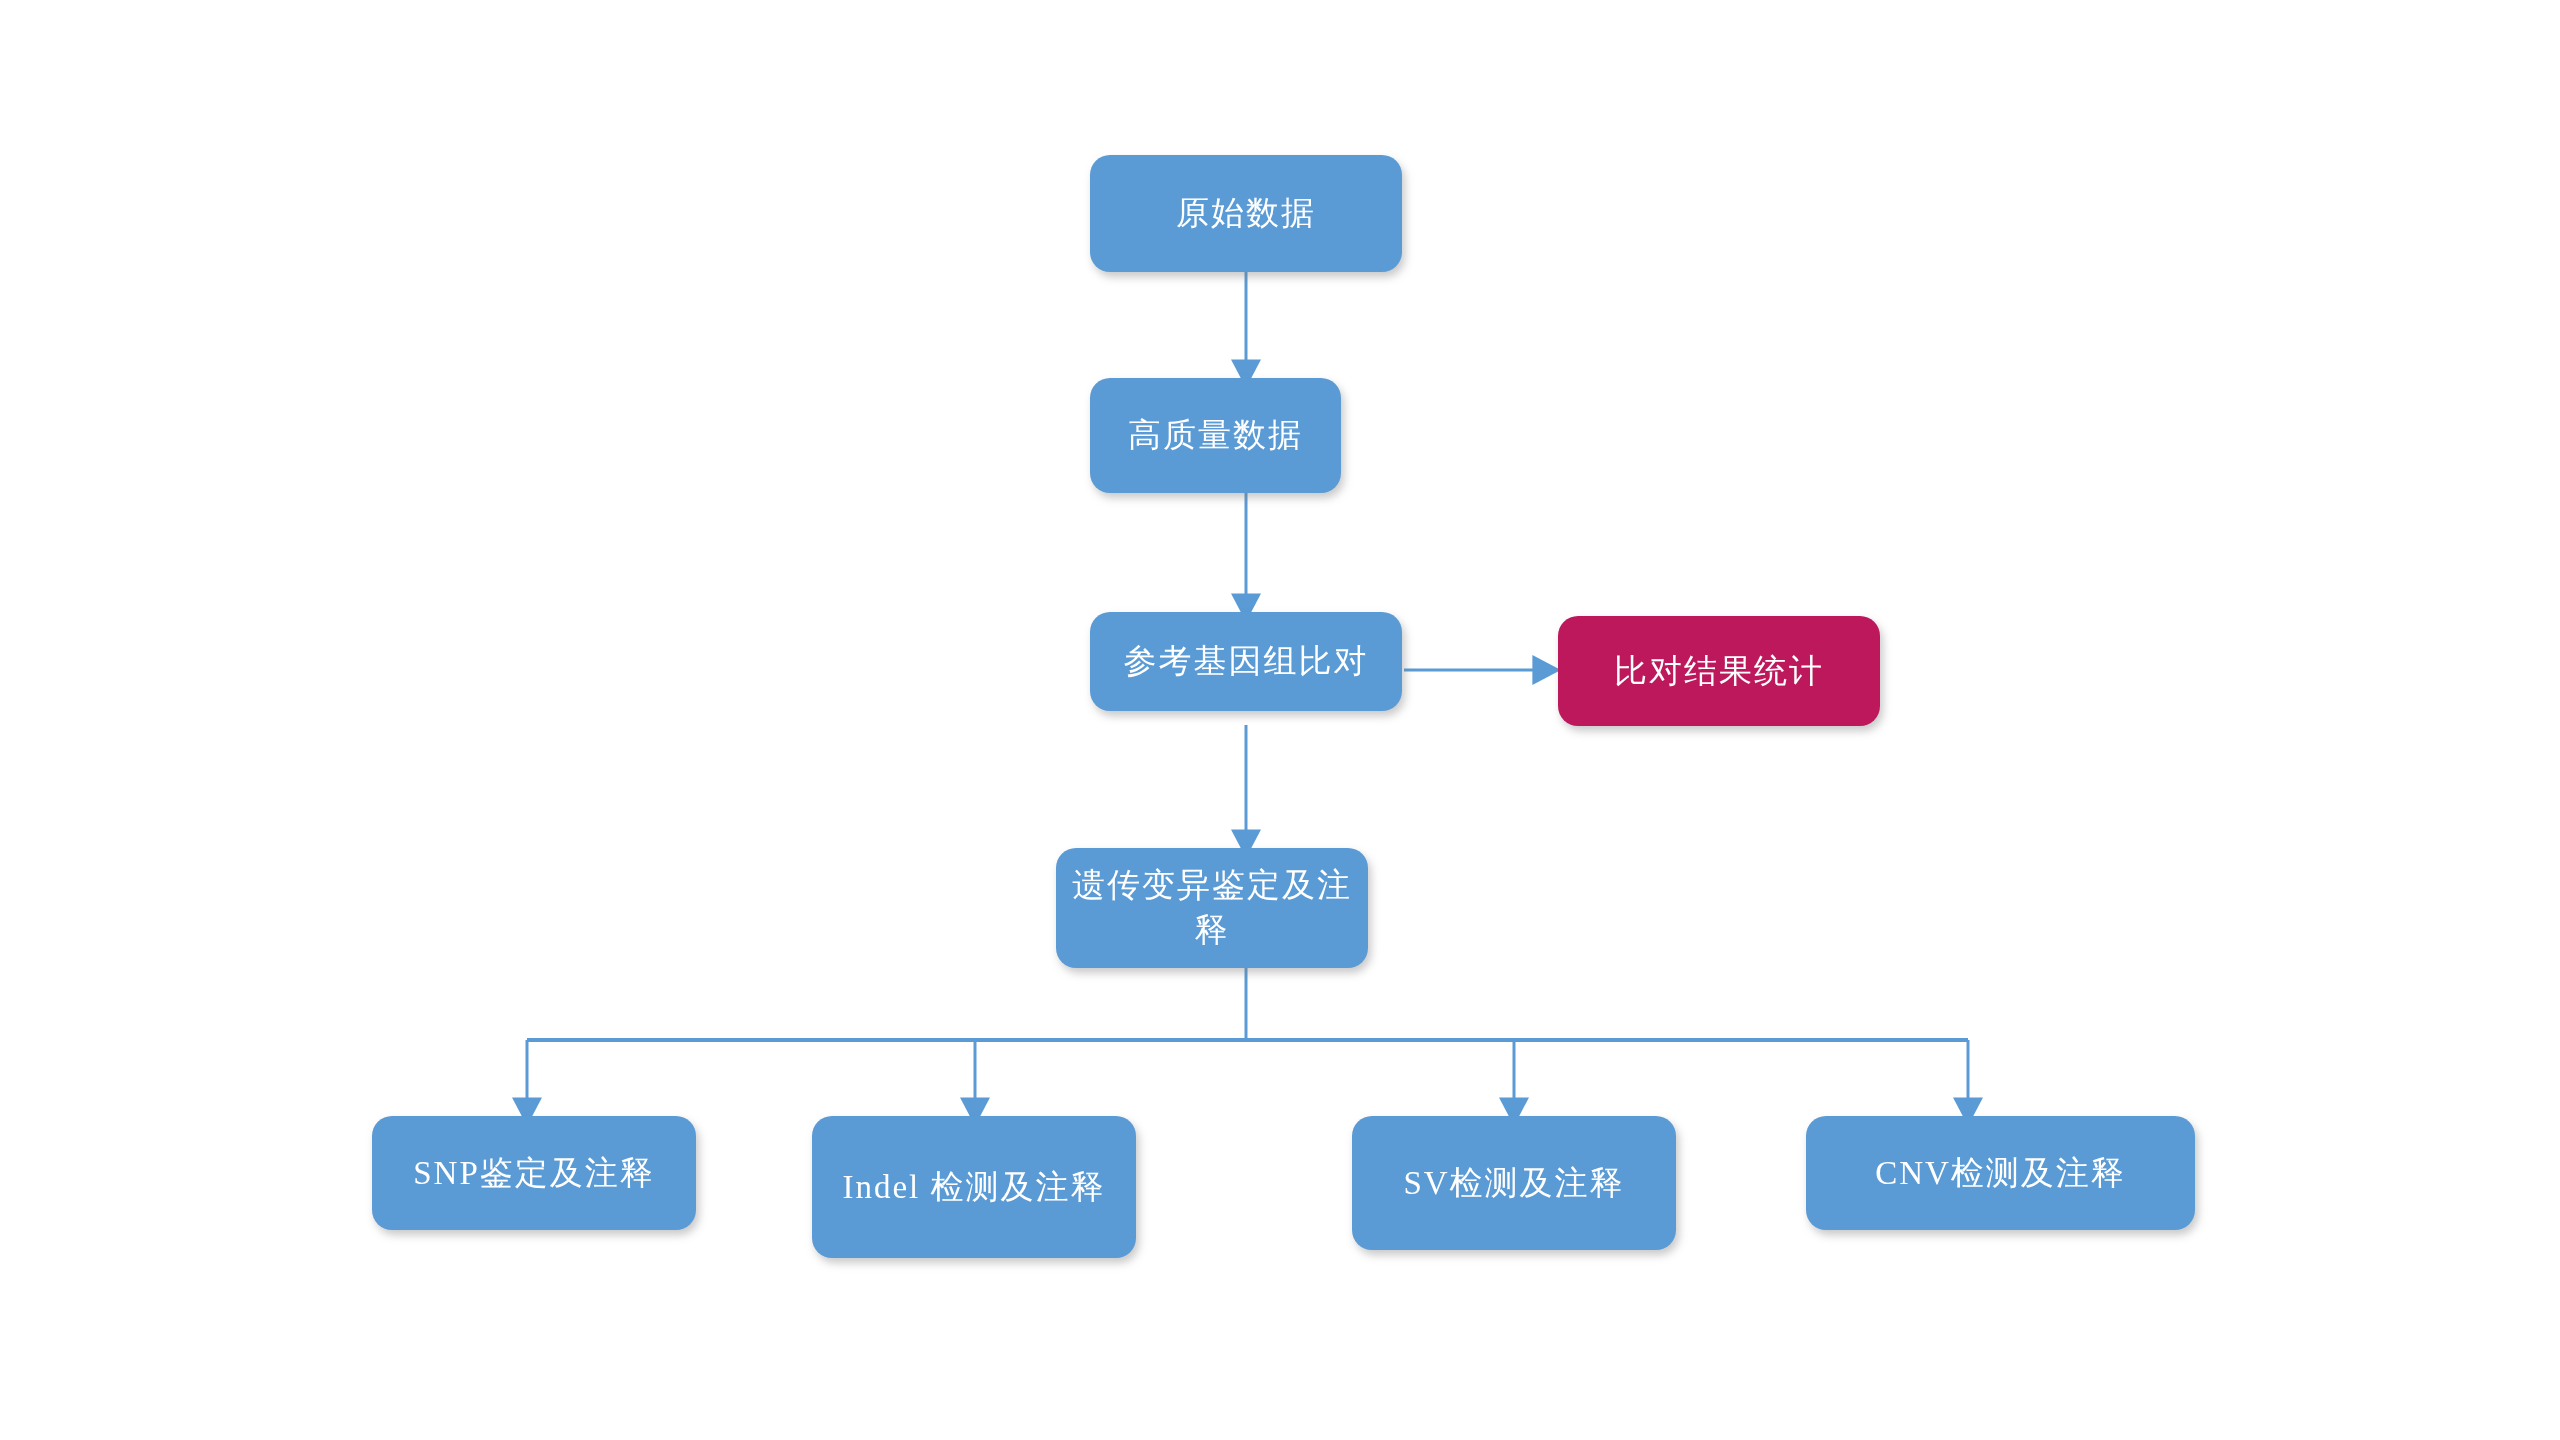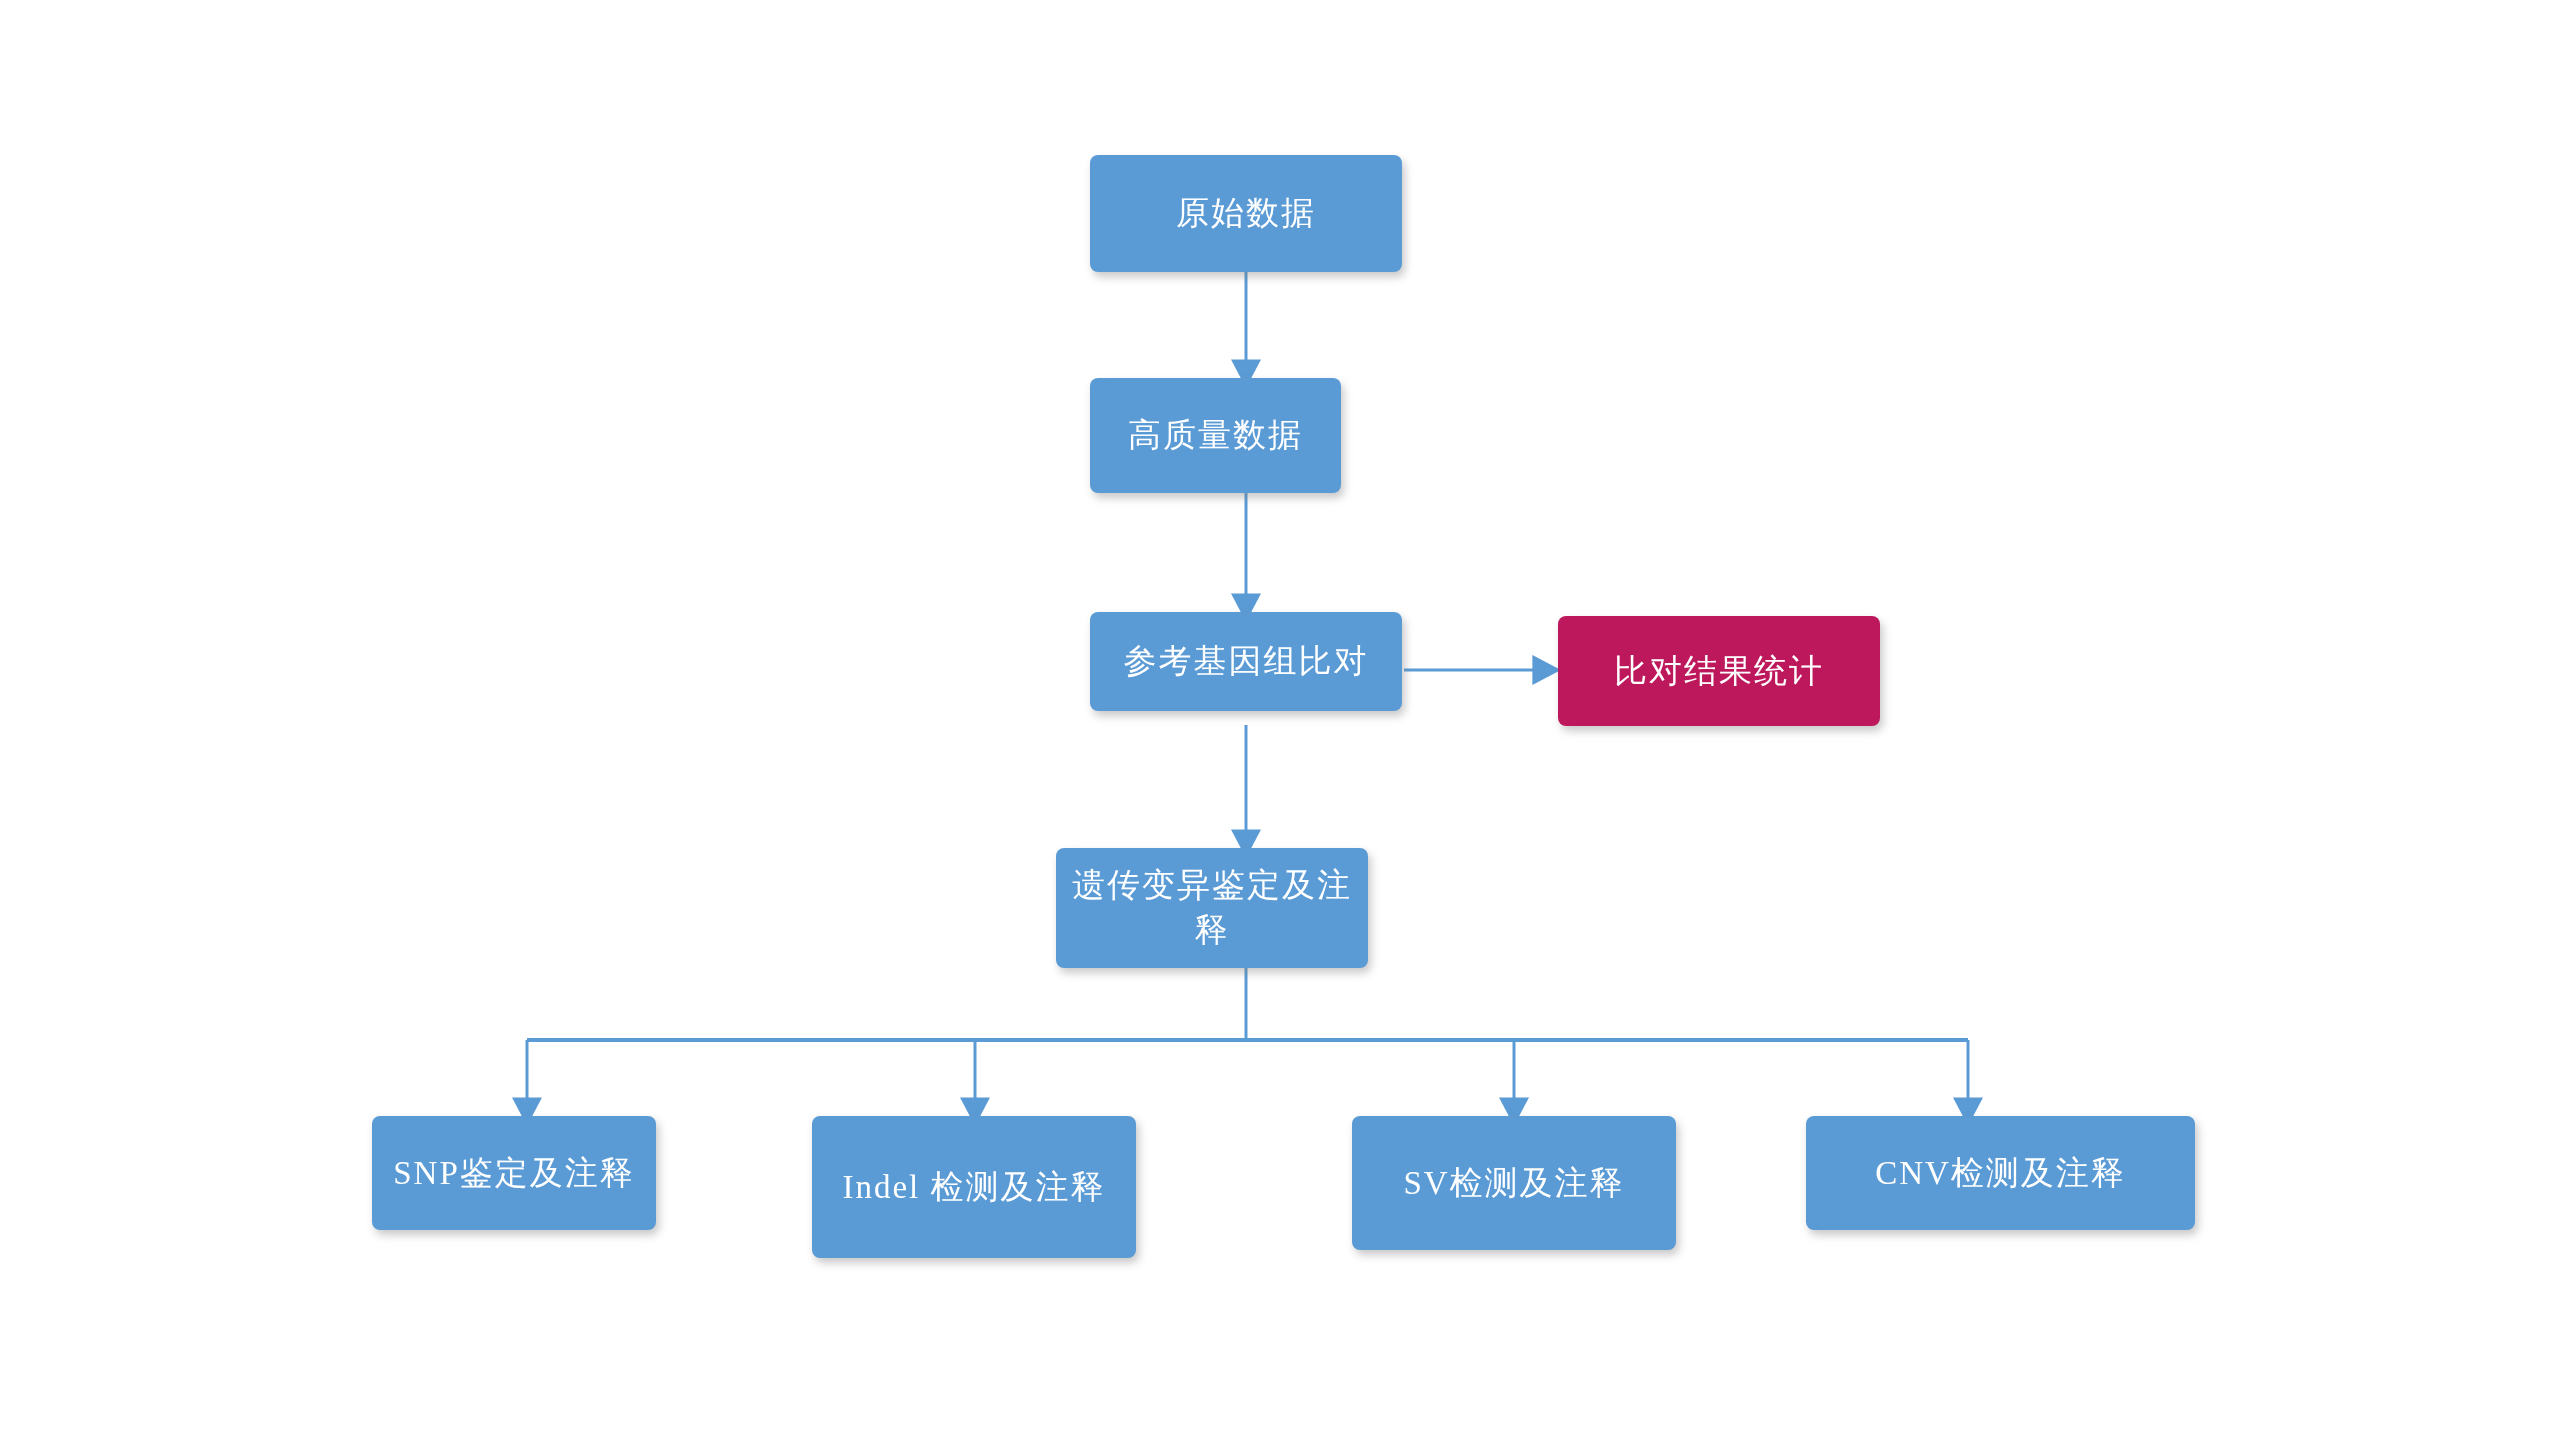--- a/index.html
+++ b/index.html
@@ -27,21 +27,21 @@
     height: 1440px;
     pointer-events: none;
   }
   .node {
     position: absolute;
     box-sizing: border-box;
     display: flex;
     align-items: center;
     justify-content: center;
     text-align: center;
-    border-radius: 8px;
+    border-radius: 20px;
     color: #ffffff;
     font-size: 33px;
     line-height: 1.35;
     letter-spacing: 2px;
     padding: 21px 14px;
     box-shadow: 3px 5px 9px rgba(120,120,120,0.40);
     user-select: none;
   }
   .node.blue  { background: #5B9BD5; }
   .node.green { background: #be185d; }
@@ -90,21 +90,21 @@
   </div>
 
   <div class="node green" style="left:1558px; top:616px; width:322px; height:110px;">
     <span class="label">比对结果统计</span>
   </div>
 
   <div class="node blue" style="left:1056px; top:848px; width:312px; height:120px;">
     <span class="label">遗传变异鉴定及注释</span>
   </div>
 
-  <div class="node blue" style="left:372px; top:1116px; width:284px; height:114px;">
+  <div class="node blue" style="left:372px; top:1116px; width:324px; height:114px;">
     <span class="label">SNP鉴定及注释</span>
   </div>
 
   <div class="node blue" style="left:812px; top:1116px; width:324px; height:142px;">
     <span class="label">Indel 检测及注释</span>
   </div>
 
   <div class="node blue" style="left:1352px; top:1116px; width:324px; height:134px;">
     <span class="label">SV检测及注释</span>
   </div>

